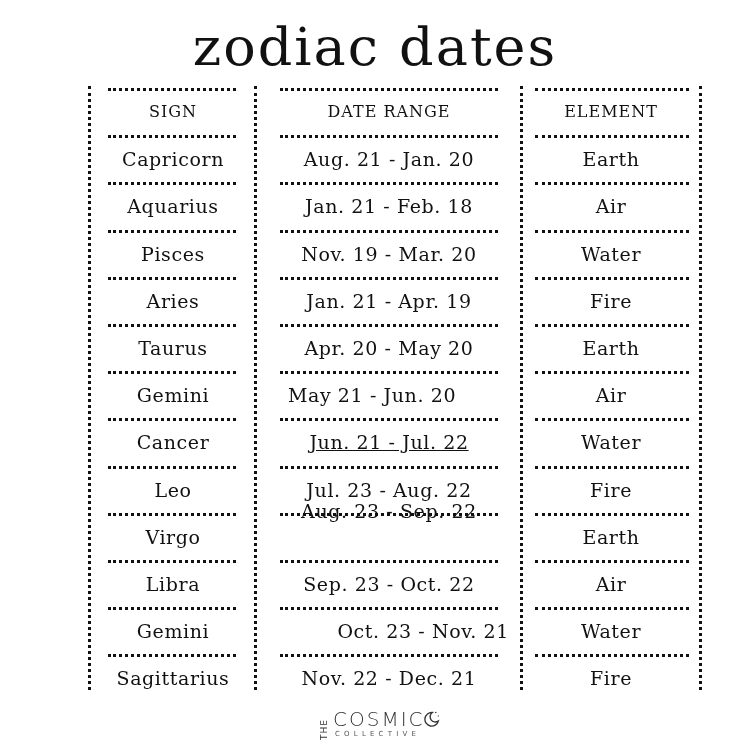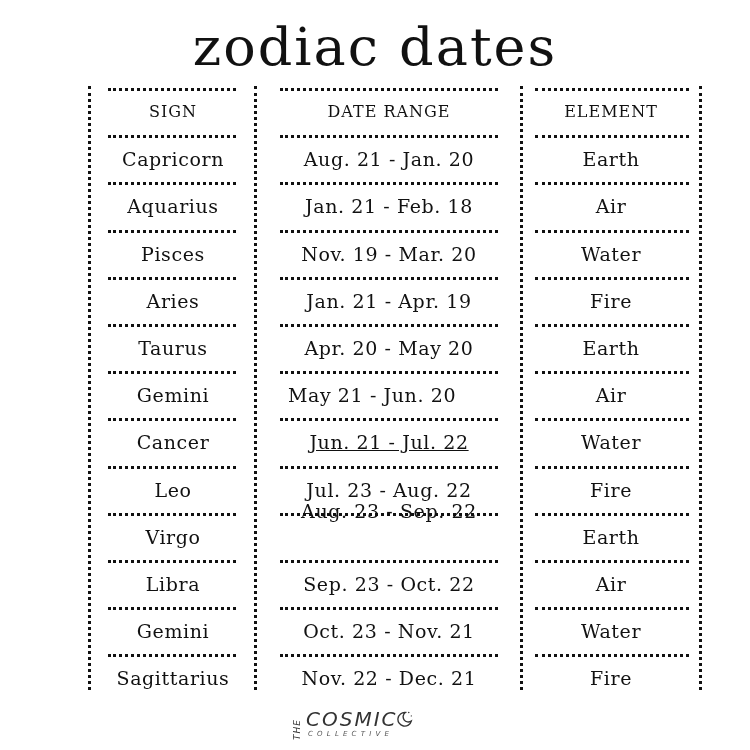--- a/index.html
+++ b/index.html
@@ -29,21 +29,21 @@
     .cell {
       position: absolute; height: 44px; line-height: 44px;
       text-align: center; white-space: nowrap;
       font-family: "DejaVu Serif", serif;
       font-size: 19px; letter-spacing: 0.6px;
       color: #111;
     }
     .cell.header { font-size: 16px; letter-spacing: 1px; }
 
     .logo {
-      position: absolute; left: 292px; top: 706px; width: 130px; height: 36px; font-style: italic;
+      position: absolute; left: 319px; top: 706px; width: 130px; height: 36px;
     }
     .logo .the {
       position: absolute; left: 0px; top: 4px;
       font-family: "DejaVu Sans", sans-serif; font-size: 9px; color: #333;
       transform: rotate(-90deg); transform-origin: left top;
       top: 34px; letter-spacing: 1px;
     }
     .logo .cosmic {
       position: absolute; left: 14px; top: 2px;
       font-family: "DejaVu Sans", sans-serif; font-weight: 300;
@@ -135,21 +135,21 @@
     <div class="cell" style="left: 53px; width: 240px; top: 468px;">Leo</div>
     <div class="cell" style="left: 269px; width: 240px; top: 468px;">Jul. 23 - Aug. 22</div>
     <div class="cell" style="left: 491px; width: 240px; top: 468px;">Fire</div>
     <div class="cell" style="left: 53px; width: 240px; top: 515px;">Virgo</div>
     <div class="cell" style="left: 269px; width: 240px; top: 489px;">Aug. 23 - Sep. 22</div>
     <div class="cell" style="left: 491px; width: 240px; top: 515px;">Earth</div>
     <div class="cell" style="left: 53px; width: 240px; top: 562px;">Libra</div>
     <div class="cell" style="left: 269px; width: 240px; top: 562px; text-align: center;">Sep. 23 - Oct. 22</div>
     <div class="cell" style="left: 491px; width: 240px; top: 562px;">Air</div>
     <div class="cell" style="left: 53px; width: 240px; top: 609px;">Gemini</div>
-    <div class="cell" style="left: 269px; width: 240px; top: 609px;">Oct. 23 - Nov. 21</div>
+    <div class="cell" style="left: 269px; width: 240px; top: 609px; text-align: right;">Oct. 23 - Nov. 21</div>
     <div class="cell" style="left: 491px; width: 240px; top: 609px;">Water</div>
     <div class="cell" style="left: 53px; width: 240px; top: 656px;">Sagittarius</div>
     <div class="cell" style="left: 269px; width: 240px; top: 656px; text-align: center;">Nov. 22 - Dec. 21</div>
     <div class="cell" style="left: 491px; width: 240px; top: 656px;">Fire</div>
   </div>
 
 <div class="logo">
   <span class="the">THE</span>
   <span class="cosmic">COSMIC</span>
   <span class="collective">COLLECTIVE</span>

